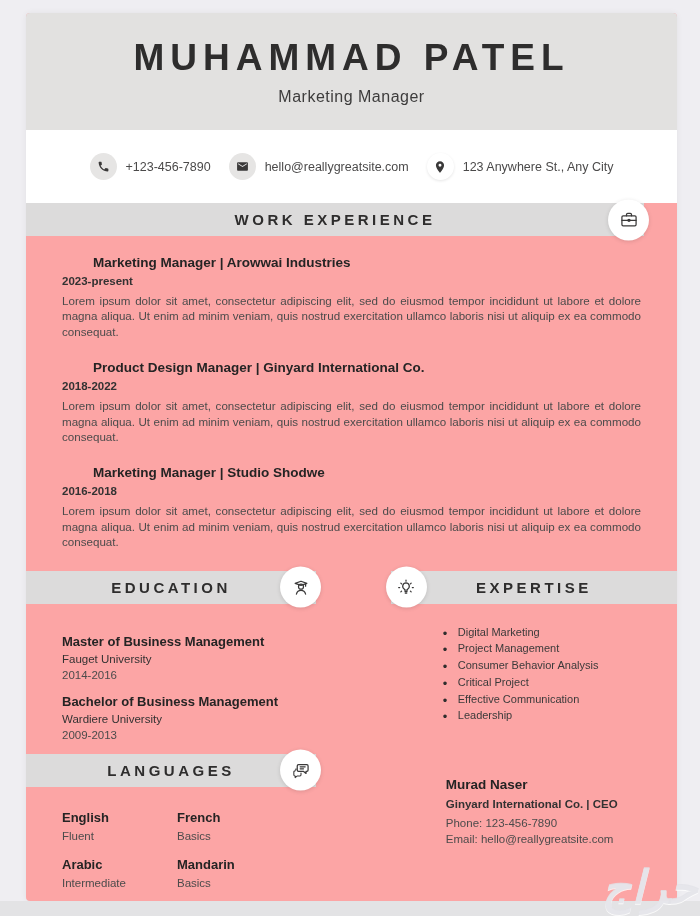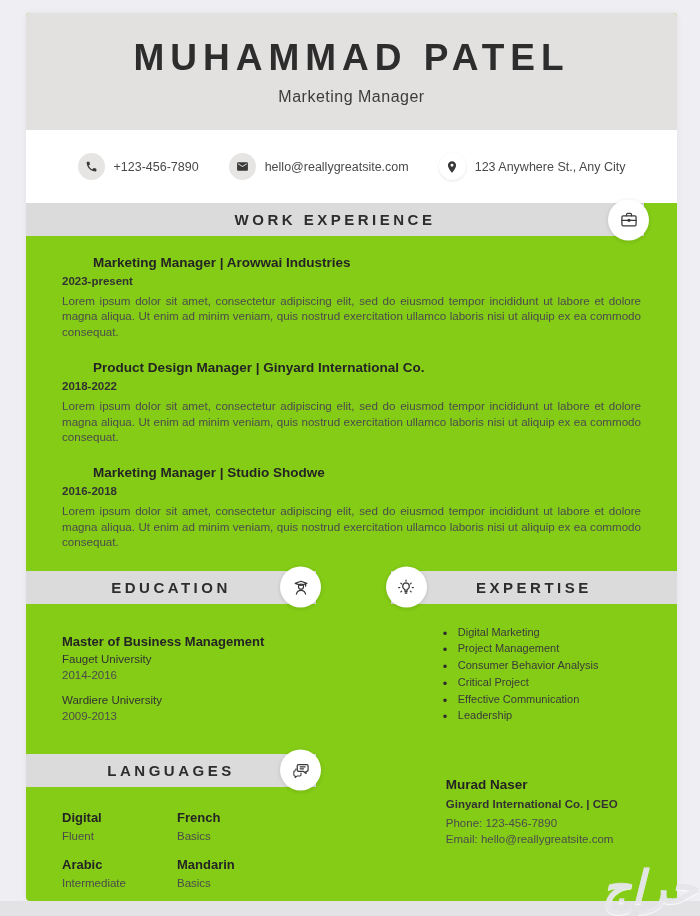--- a/index.html
+++ b/index.html
@@ -6,37 +6,37 @@
   html,body { width:700px; height:916px; }
   body {
     font-family: "Liberation Sans", "DejaVu Sans", sans-serif;
     background:#efeef2;
     position:relative;
     overflow:hidden;
     color:#2e2d2d;
   }
   .page {
     position:absolute; left:26px; top:13px; width:651px; height:888px;
-    background:#84cc16; border-radius:4px;
+    background:#fca5a5; border-radius:4px;
     box-shadow:0 0 6px rgba(0,0,0,0.06);
     overflow:hidden;
   }
   
   .header-band {
     height:117px; background:#e2e1e0;
     display:flex; flex-direction:column; align-items:center; justify-content:center;
   }
   .name {
     font-size:37px; font-weight:800; letter-spacing:6px; color:#2e2d2d;
   }
   .job-title { font-size:16px; color:#3d3c3c; margin-top:9px; letter-spacing:0.5px; }
   
   .contact-row {
     height:73px; background:#fff;
-    display:flex; align-items:center; justify-content:center; gap:30px;
+    display:flex; align-items:center; justify-content:center; gap:18px;
   }
   .contact-item { display:flex; align-items:center; gap:9px; }
   .contact-text { font-size:12.5px; color:#4b4a4a; }
   .icon-circle {
     width:27px; height:27px; border-radius:50%;
     background:#e6e5e4; display:flex; align-items:center; justify-content:center;
     flex:0 0 auto;
   }
   .icon-circle.plain { background:#fff; box-shadow:0 1px 3px rgba(0,0,0,0.10); }
   .icon-circle svg { display:block; }
@@ -186,20 +186,21 @@
             </svg>
         </span>
       </div>
       <div class="col-content-edu">
         <div class="edu-item">
           <div class="edu-degree">Master of Business Management</div>
           <div class="edu-school">Fauget University</div>
           <div class="edu-period">2014-2016</div>
         </div>
         <div class="edu-item">
+          <div class="edu-degree">Bachelor of Business Management</div>
           <div class="edu-school">Wardiere University</div>
           <div class="edu-period">2009-2013</div>
         </div>
       </div>
     </div>
     <div class="col-gap"></div>
     <div class="col-right">
       <div class="section-bar">
         <span class="bar-title">EXPERTISE</span>
         <span class="badge left">
@@ -231,21 +232,21 @@
           <svg class="glyph" width="20" height="20" viewBox="0 0 24 24">
               <path d="M9 5h10a1.5 1.5 0 011.5 1.5v5A1.5 1.5 0 0119 13h-1v2.5L14.8 13H9a1.5 1.5 0 01-1.5-1.5v-5A1.5 1.5 0 019 5z"></path>
               <path d="M6 10v1.2A1.3 1.3 0 004.7 12.5h0A1.3 1.3 0 003.4 13.8v3.4A1.3 1.3 0 004.7 18.5H5v2l2.6-2h3.1a1.3 1.3 0 001.3-1.3V15" stroke-width="1.3"></path>
               <path d="M11 7.5h6M11 10h4"></path>
             </svg>
         </span>
       </div>
       <div class="col-content-lang">
         <div class="lang-grid">
           <div>
-            <div class="lang-name">Digital</div>
+            <div class="lang-name">English</div>
             <div class="lang-level">Fluent</div>
           </div>
           <div>
             <div class="lang-name">French</div>
             <div class="lang-level">Basics</div>
           </div>
           <div>
             <div class="lang-name">Arabic</div>
             <div class="lang-level">Intermediate</div>
           </div>

